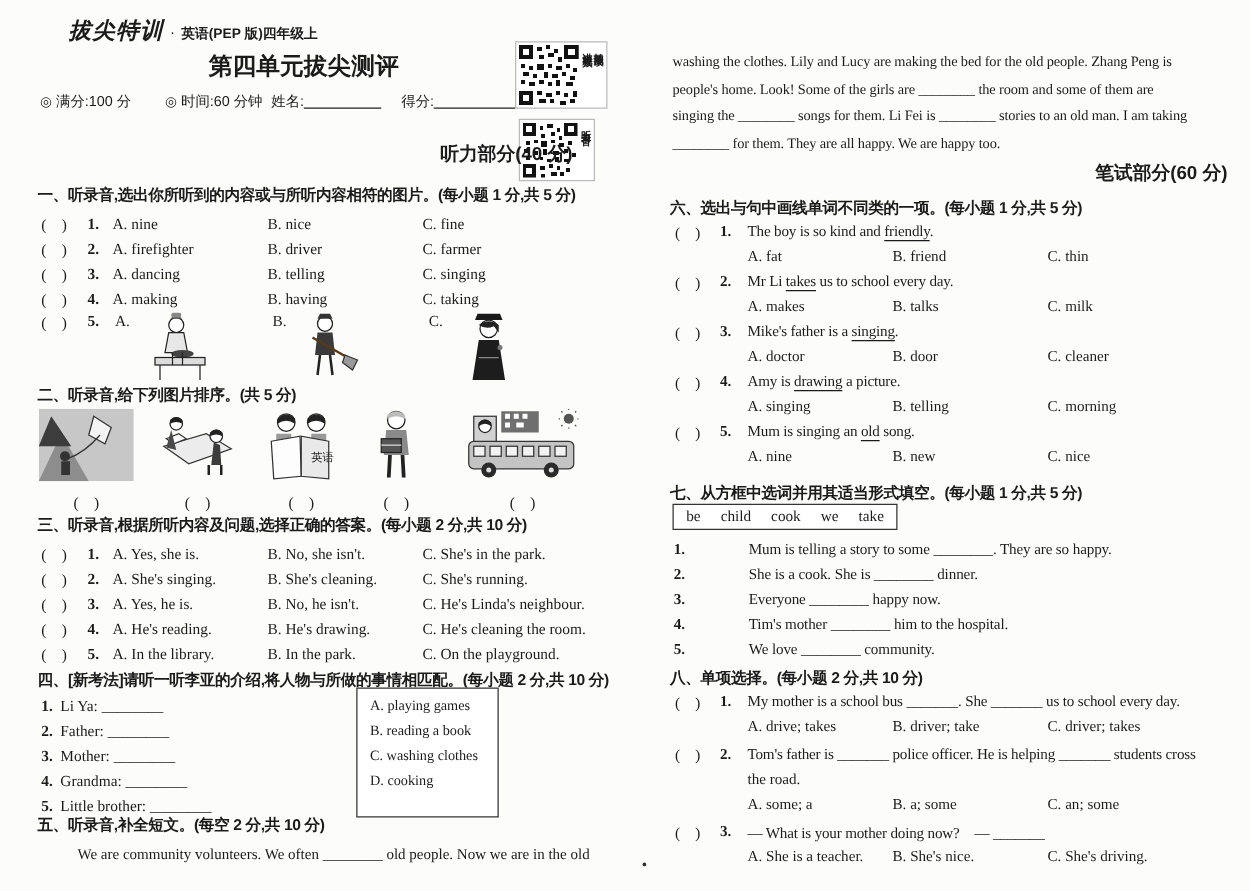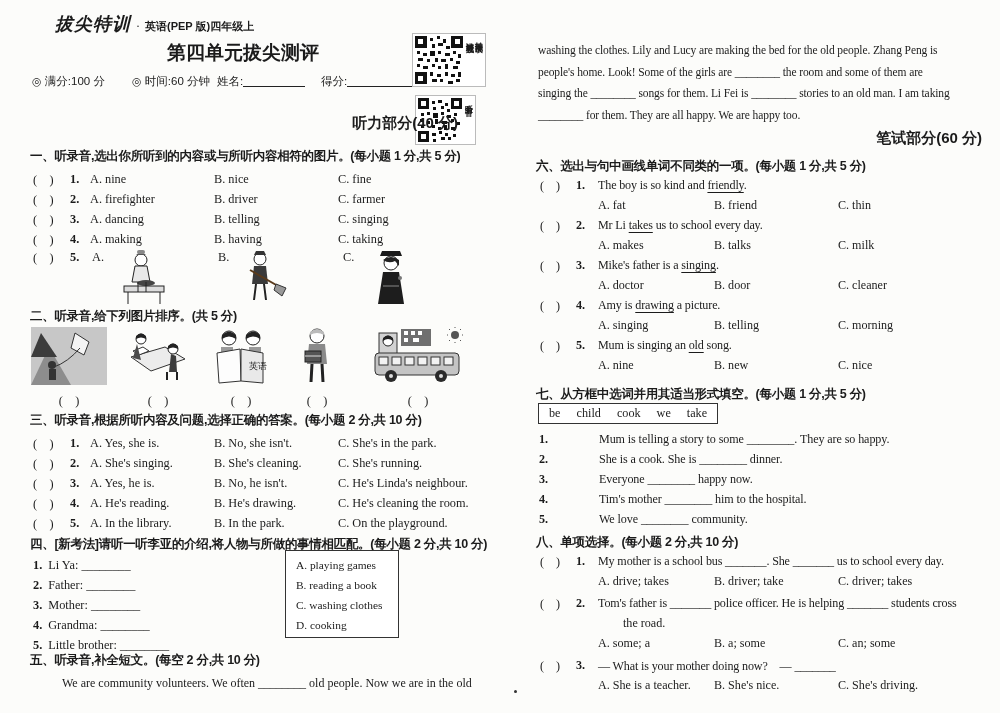--- a/index.html
+++ b/index.html
@@ -45,39 +45,39 @@
   .imgrow .br{position:absolute;left:5px;}
   .imgrow .qn{position:absolute;left:42px;font-weight:700;}
   .imglabel{position:absolute;top:0;}
   .imgbox{position:absolute;}
   
   .fig{position:absolute;text-align:center;}
   .fig .fbracket{display:block;font-size:12.3px;margin-top:4px;}
   
   .matchrow{position:relative;height:20px;font-size:12.3px;padding-left:5px;white-space:nowrap;}
   .matchrow b{margin-right:6px;}
-  .matchbox{position:absolute;left:257px;top:550px;width:102px;border:1px solid #333;padding:4px 0 2px 10px;background:#fff;}
+  .matchbox{position:absolute;left:257px;top:550px;width:102px;border:1px solid #333;padding:4px 0 18px 10px;background:#fff;}
   .matchbox div{font-size:11.4px;line-height:20px;white-space:nowrap;}
   
   .s5line{position:absolute;left:0;width:458px;font-size:12px;white-space:nowrap;}
   
   .para{position:absolute;left:26px;width:440px;}
   .para div{font-size:11.5px;line-height:21.5px;white-space:nowrap;letter-spacing:-0.1px;}
   
   .qitem{position:relative;font-size:12.1px;}
   .stemrow{position:relative;height:20px;white-space:nowrap;}
   .stemrow .br{position:absolute;left:28px;}
   .stemrow .qn{position:absolute;left:64px;font-weight:700;}
   .stemrow .stem{position:absolute;left:86px;letter-spacing:-0.15px;}
   .optrow{position:relative;height:20px;white-space:nowrap;}
   .optrow .oa{position:absolute;left:86px;}
   .optrow .ob{position:absolute;left:202px;}
   .optrow .oc{position:absolute;left:326px;}
   .controw{position:relative;height:20px;}
-  .controw span{position:absolute;left:86px;margin-left:25px;}
+  .controw span{position:absolute;left:86px;}
   u{text-underline-offset:3px;}
   
   .wordbox{position:absolute;left:26px;top:403px;border:1px solid #333;padding:2px 10px;font-size:12.2px;background:#fff;white-space:nowrap;}
   .wordbox span{margin-right:16px;}
   .wordbox span:last-child{margin-right:0;}
   .fillrow{position:relative;height:20px;font-size:12.1px;white-space:nowrap;}
   .fillrow b{position:absolute;left:27px;}
   .fillrow .ftext{position:absolute;left:47px;letter-spacing:-0.1px;margin-left:40px;}
   
   .qrsvg{display:block;}

